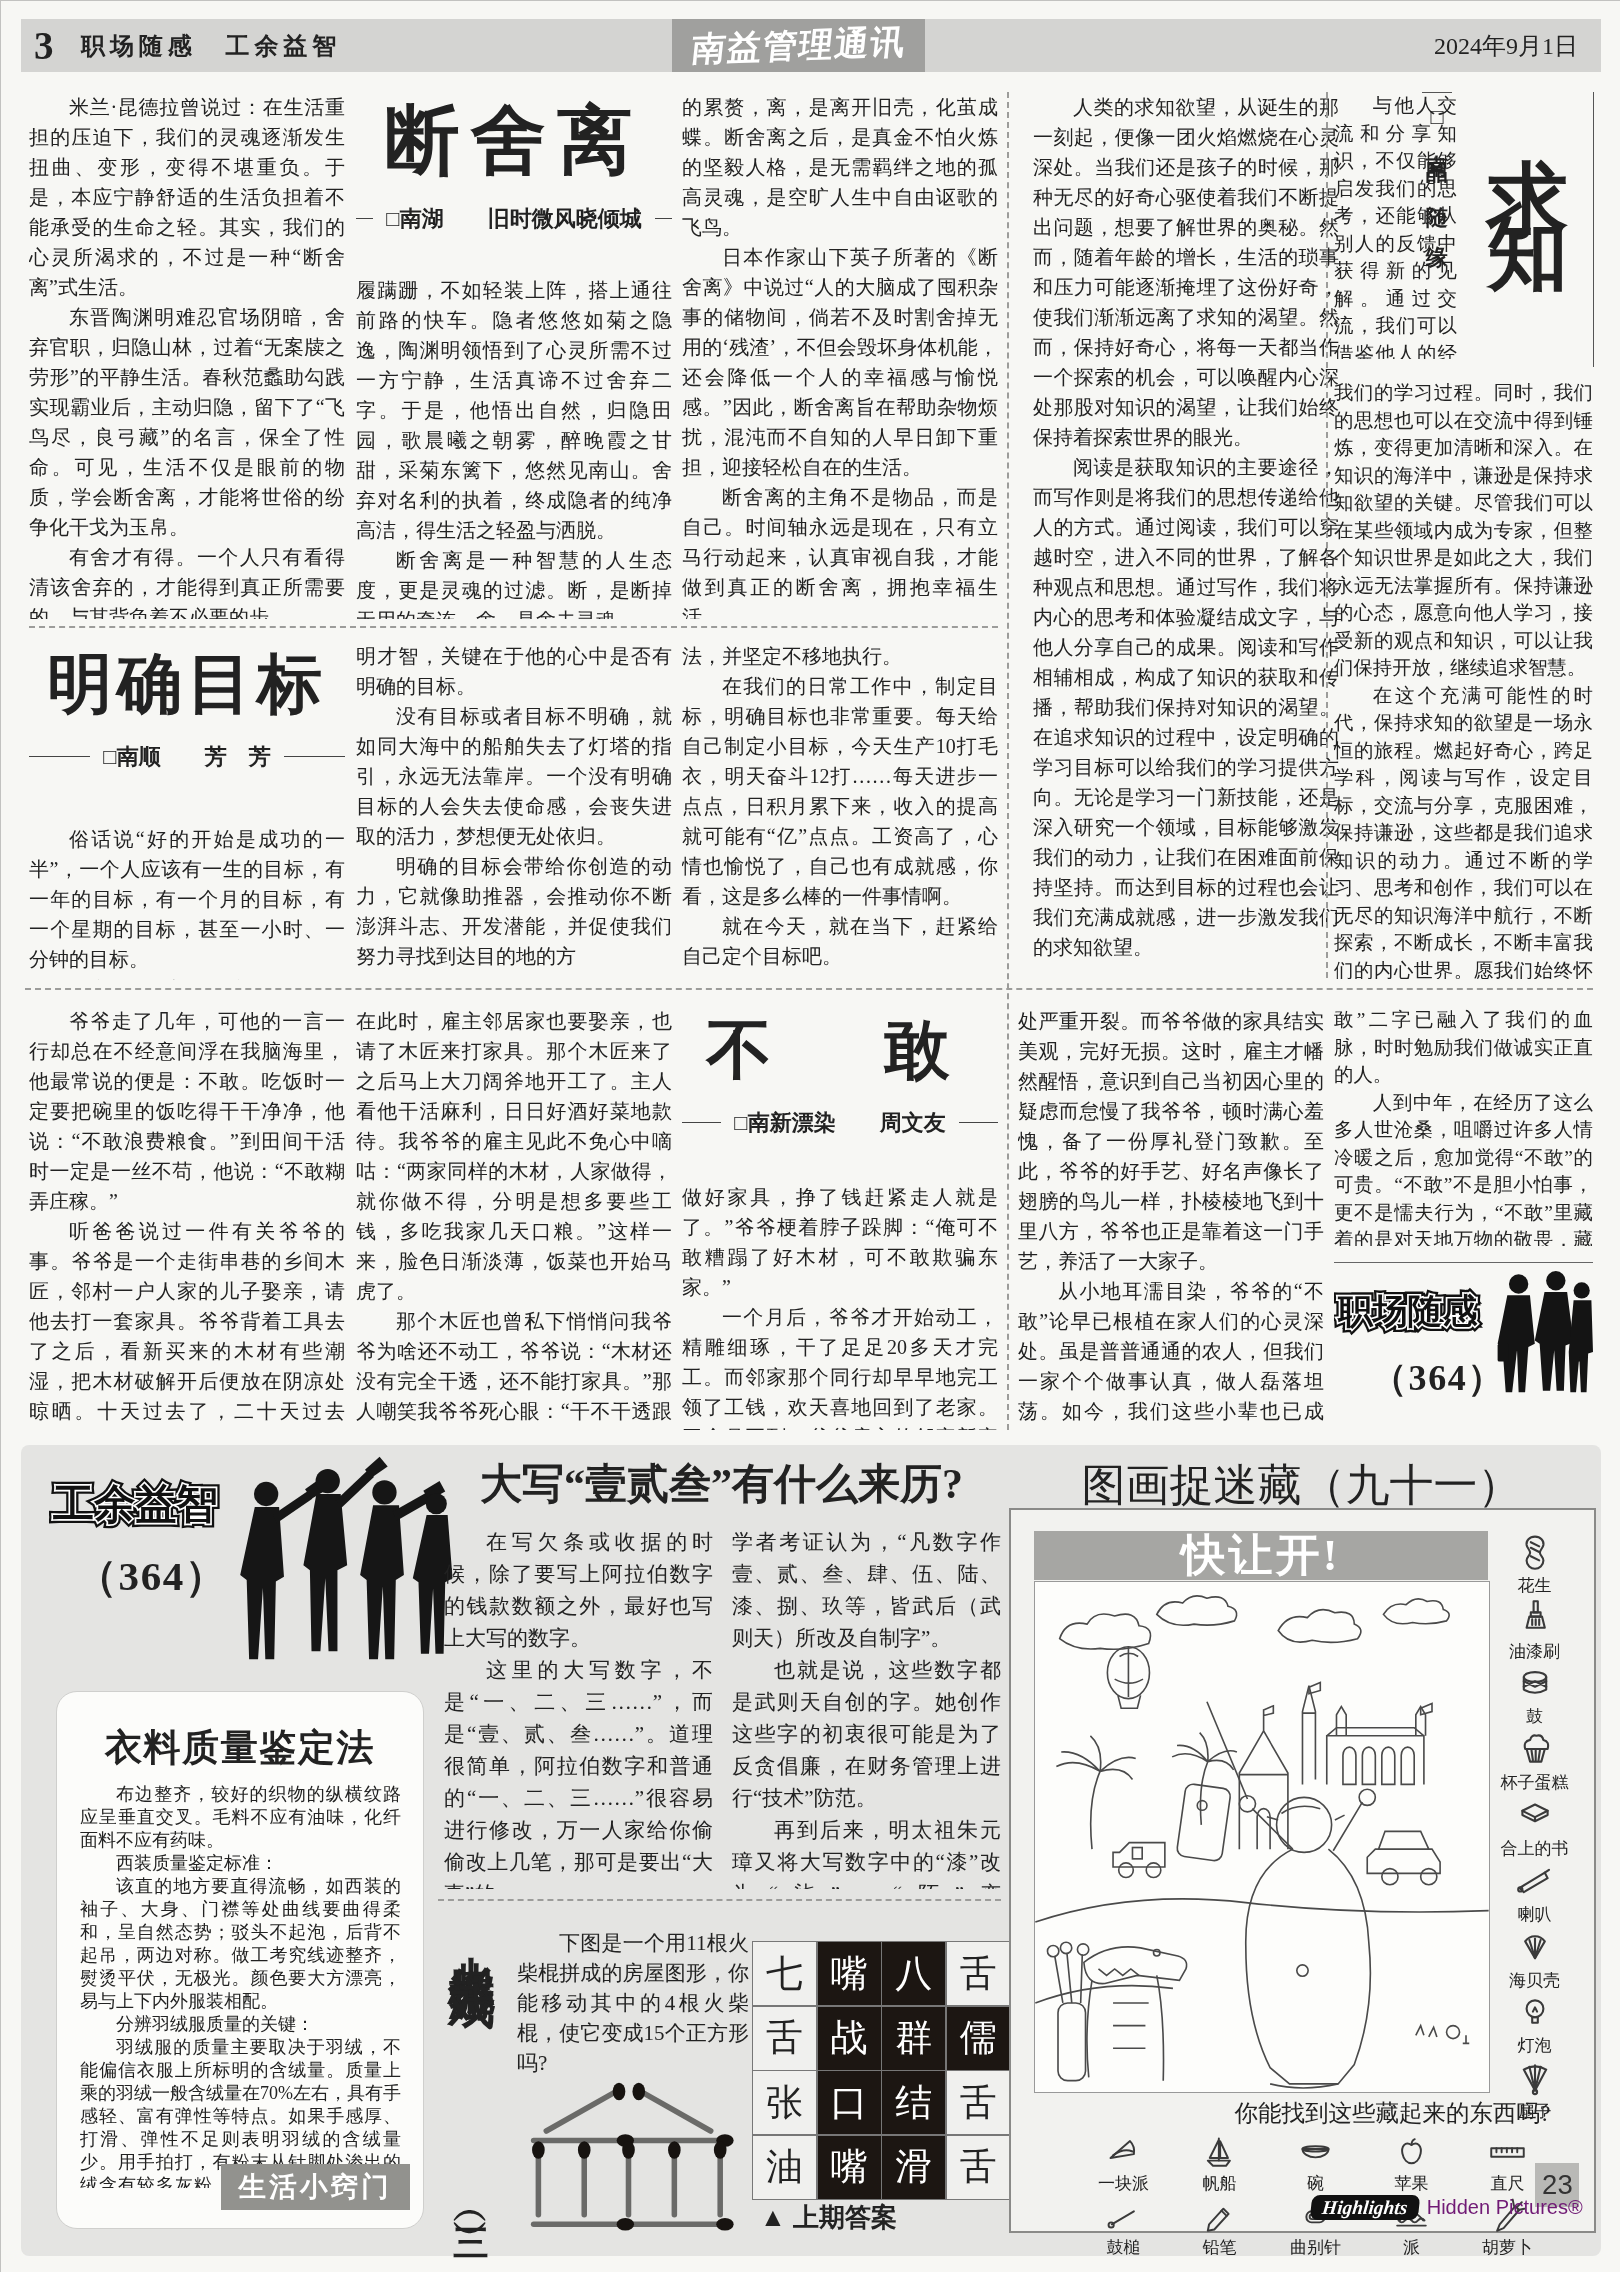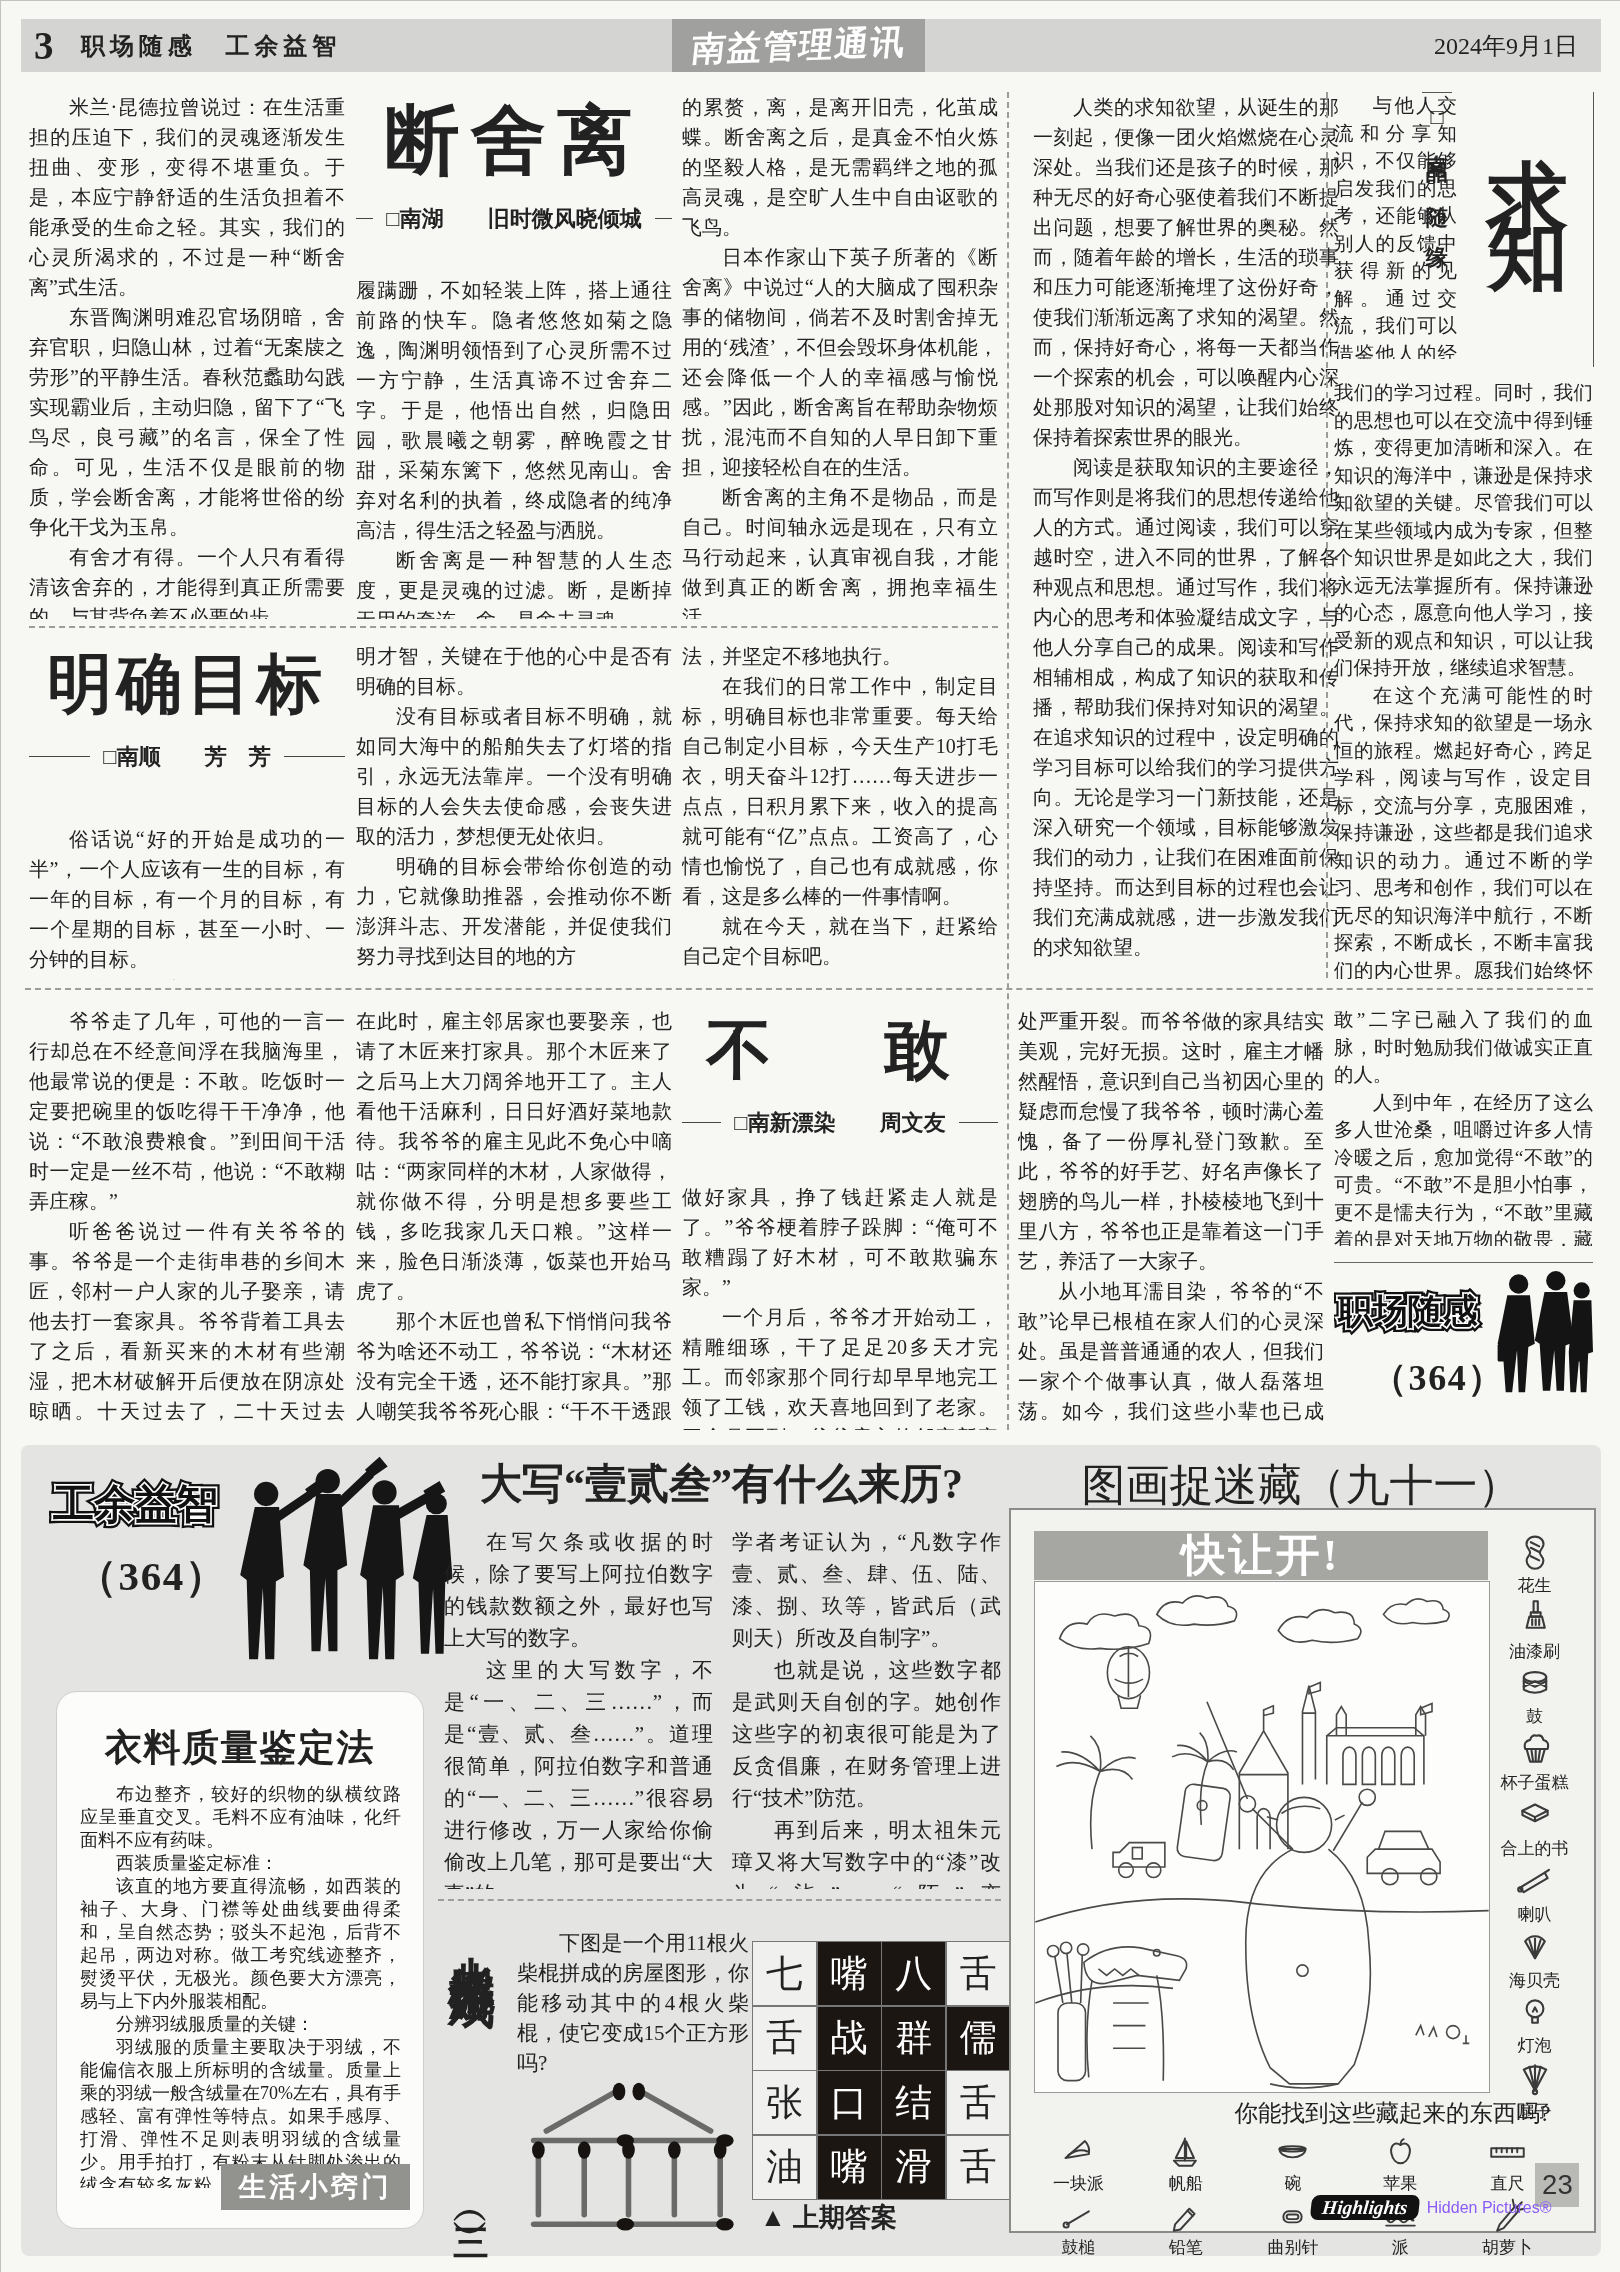--- a/index.html
+++ b/index.html
@@ -78,34 +78,34 @@
                background:#f2f2ef;border:2.4px solid #8a8a88;}
   .puzzle-header{position:absolute;left:23px;top:21px;width:454px;height:49px;background:#a6a6a3;
                  color:#fff;display:flex;align-items:center;justify-content:center;
                  font-size:44px;font-weight:bold;letter-spacing:3.2px;}
   .puzzle-art{position:absolute;left:23px;top:71px;width:454px;height:510px;background:#fdfdfb;
               border:0.8px solid #999;}
   .puzzle-sidebar{position:absolute;left:483px;top:21px;width:81px;height:562px;
                   display:flex;flex-direction:column;justify-content:space-between;align-items:center;text-align:right;}
   .puzzle-bottom{position:absolute;left:19.4px;top:587px;width:525px;}
   .pb-question{text-align:right;font-size:23.5px;font-weight:normal;margin:0 4.9px 3.2px 0;}
-  .pb-items{display:flex;flex-wrap:wrap;justify-content:space-between;}
+  .pb-items{display:flex;flex-wrap:wrap;justify-content:flex-end;}
   .hitem{display:flex;flex-direction:column;align-items:center;}
   .puzzle-sidebar .hitem svg{width:42px;height:42px;}
   .pb-items .hitem{width:96px;margin-bottom:1.6px;}
   .pb-items .hitem svg{width:39px;height:39px;}
   .hlabel{font-size:17px;margin-top:0.8px;white-space:nowrap;}
   .oicon g{stroke:#3a3a3a;fill:none;stroke-width:3;stroke-linecap:round;stroke-linejoin:round;}
   .page-badge{position:absolute;right:14.6px;top:653px;width:44px;height:44px;background:#b9b9b6;
               display:flex;align-items:center;justify-content:center;font-size:27.5px;color:#333;
               font-family:"Liberation Sans","DejaVu Sans",sans-serif;}
   .hp-logo{position:absolute;left:300px;top:685px;display:flex;align-items:center;gap:8px;}
   .hp-logo .hp-box{background:#111;color:#fff;font-style:italic;font-weight:bold;font-size:19.4px;
                    padding:1.6px 11.3px;border-radius:8px;transform:skewX(-6deg);}
-  .hp-logo .hp-sub{font-size:16px;color:#8b5cf6;font-family:"Liberation Sans",sans-serif;}
+  .hp-logo .hp-sub{font-size:20px;color:#701a75;font-family:"Liberation Sans",sans-serif;}
   .sil{position:absolute;}
 </style>
 </head>
 <body>
 
 <div class="page">
 
   <div class="header-bar">
     <span class="pageno">3</span>
     <span class="header-sections">职场随感　工余益智</span>

